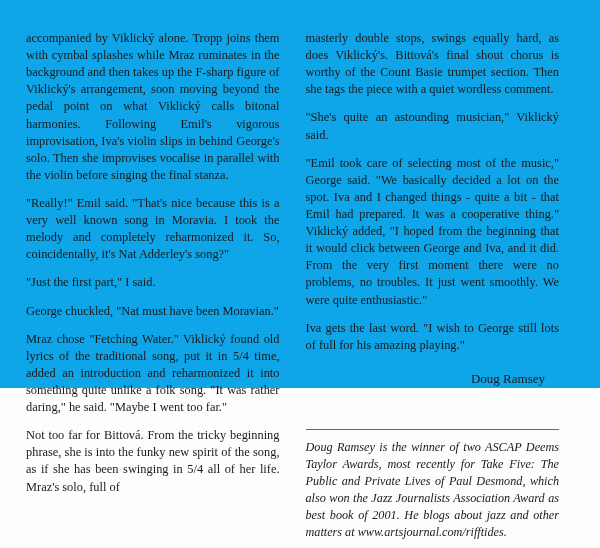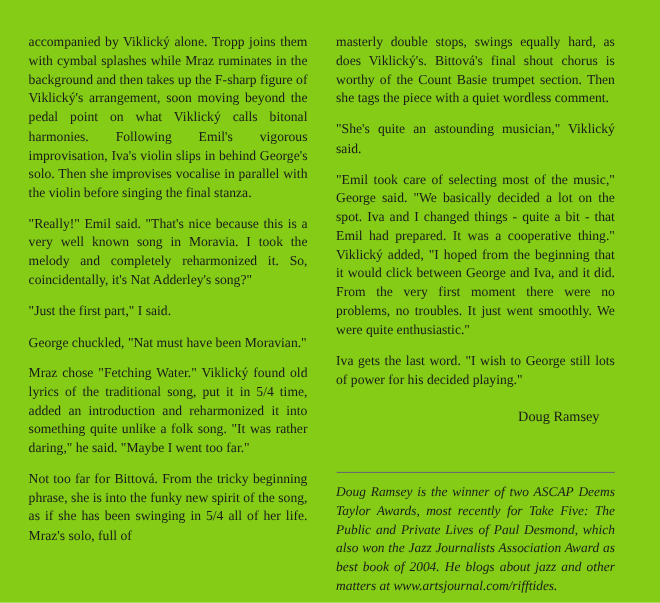--- a/index.html
+++ b/index.html
@@ -10,24 +10,24 @@
     width: 600px;
     height: 548px;
     background: #fdfdfb;
     font-family: "Liberation Serif", serif;
     color: #1a1a1a;
     overflow: hidden;
   }
   .page {
     position: relative;
     width: 600px;
-    height: 548px;
+    height: 388px;
     box-sizing: border-box;
     padding: 30px 41px 18px 26px;
-    background: #84cc16;
+    background: #0ea5e9;
   }
   .columns {
     display: flex;
     flex-direction: row;
     gap: 26px;
     height: 100%;
   }
   .col {
     width: 257px;
     display: flex;
@@ -75,22 +75,22 @@
       <p>"Just the first part," I said.</p>
       <p>George chuckled, "Nat must have been Moravian."</p>
       <p>Mraz chose "Fetching Water." Viklický found old lyrics of the traditional song, put it in 5/4 time, added an introduction and reharmonized it into something quite unlike a folk song. "It was rather daring," he said. "Maybe I went too far."</p>
       <p>Not too far for Bittová. From the tricky beginning phrase, she is into the funky new spirit of the song, as if she has been swinging in 5/4 all of her life. Mraz's solo, full of</p>
     </div>
 
     <div class="col">
       <p>masterly double stops, swings equally hard, as does Viklický's.  Bittová's final shout chorus is worthy of the Count Basie trumpet section. Then she tags the piece with a quiet wordless comment.</p>
       <p>"She's quite an astounding musician," Viklický said.</p>
       <p>"Emil took care of selecting most of the music," George said. "We basically decided a lot on the spot. Iva and I changed things - quite a bit - that Emil had prepared. It was a cooperative thing." Viklický added, "I hoped from the beginning that it would click between George and Iva, and it did. From the very first moment there were no problems, no troubles. It just went smoothly. We were quite enthusiastic."</p>
-      <p>Iva gets the last word. "I wish to George still lots of power for his decided playing."</p>
+      <p>Iva gets the last word. "I wish to George still lots of full for his amazing playing."</p>
       <div class="signature">Doug Ramsey</div>
       <div class="spacer-grow"></div>
       <div class="bio">
-        <p>Doug Ramsey is the winner of two ASCAP Deems Taylor Awards, most recently for Take Five: The Public and Private Lives of Paul Desmond, which also won the Jazz Journalists Association Award as best book of 2004. He blogs about jazz and other matters at www.artsjournal.com/rifftides.</p>
+        <p>Doug Ramsey is the winner of two ASCAP Deems Taylor Awards, most recently for Take Five: The Public and Private Lives of Paul Desmond, which also won the Jazz Journalists Association Award as best book of 2001. He blogs about jazz and other matters at www.artsjournal.com/rifftides.</p>
       </div>
     </div>
 
   </div>
 </div>
 
 </body></html>

